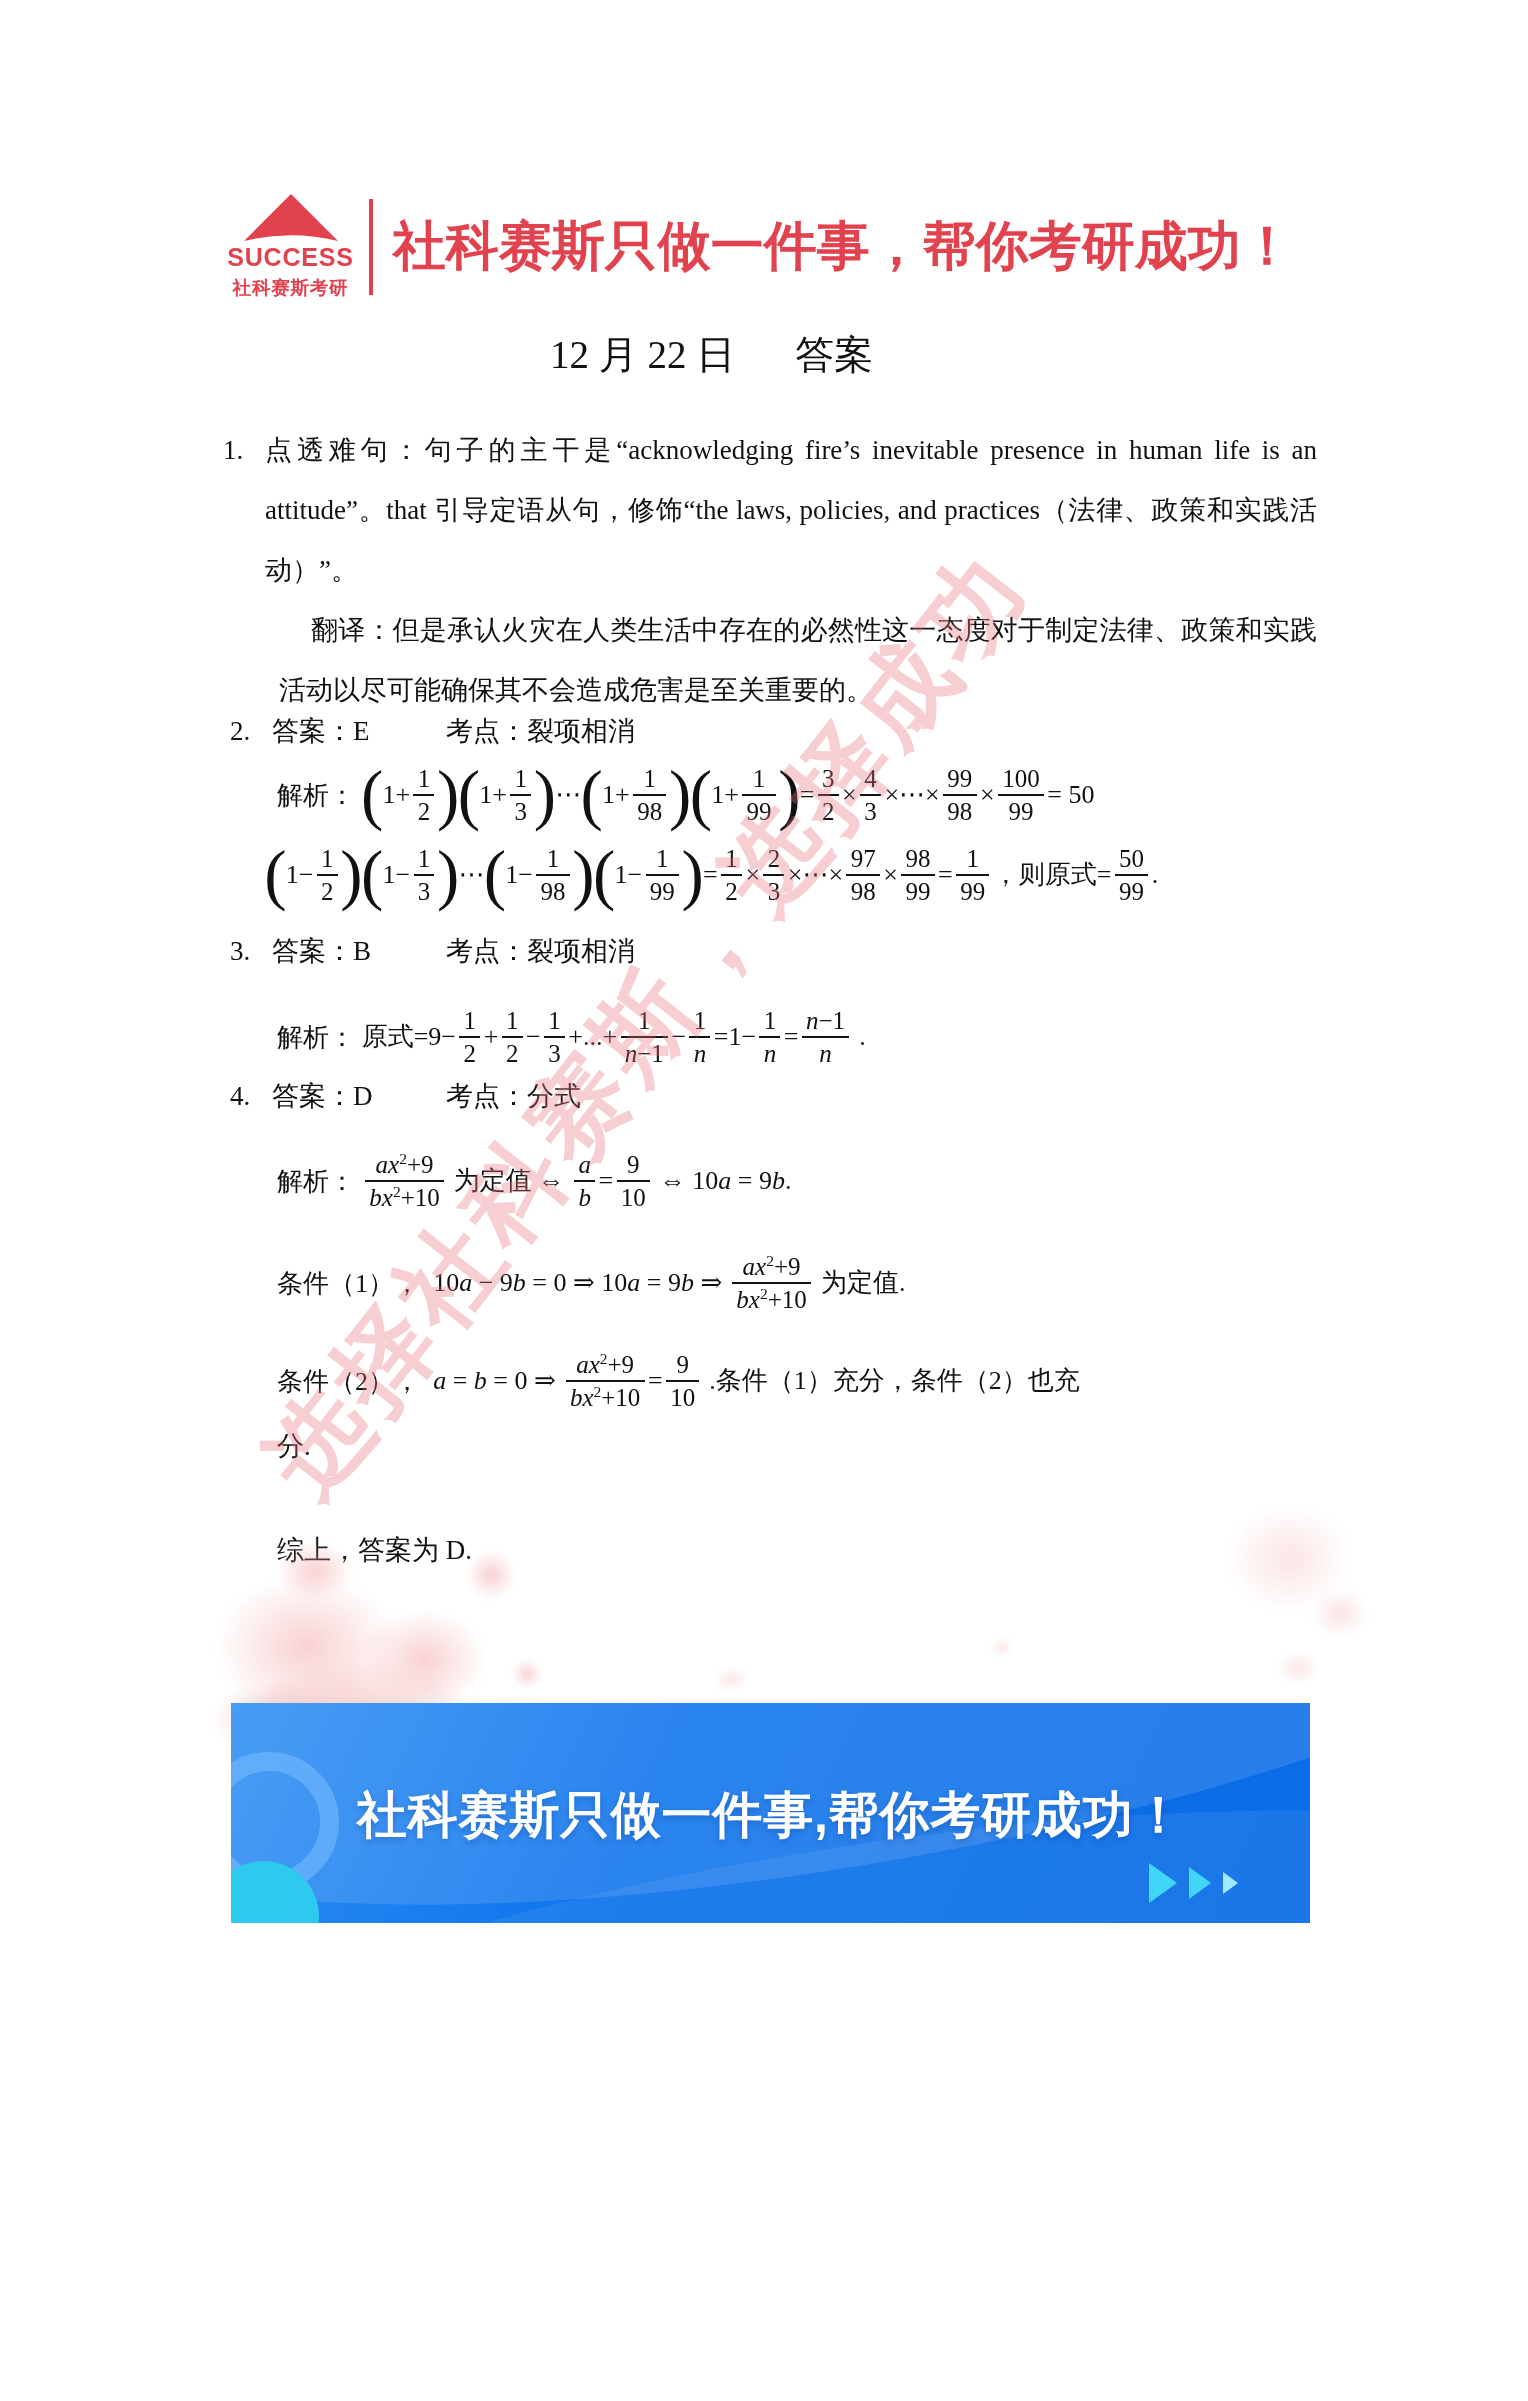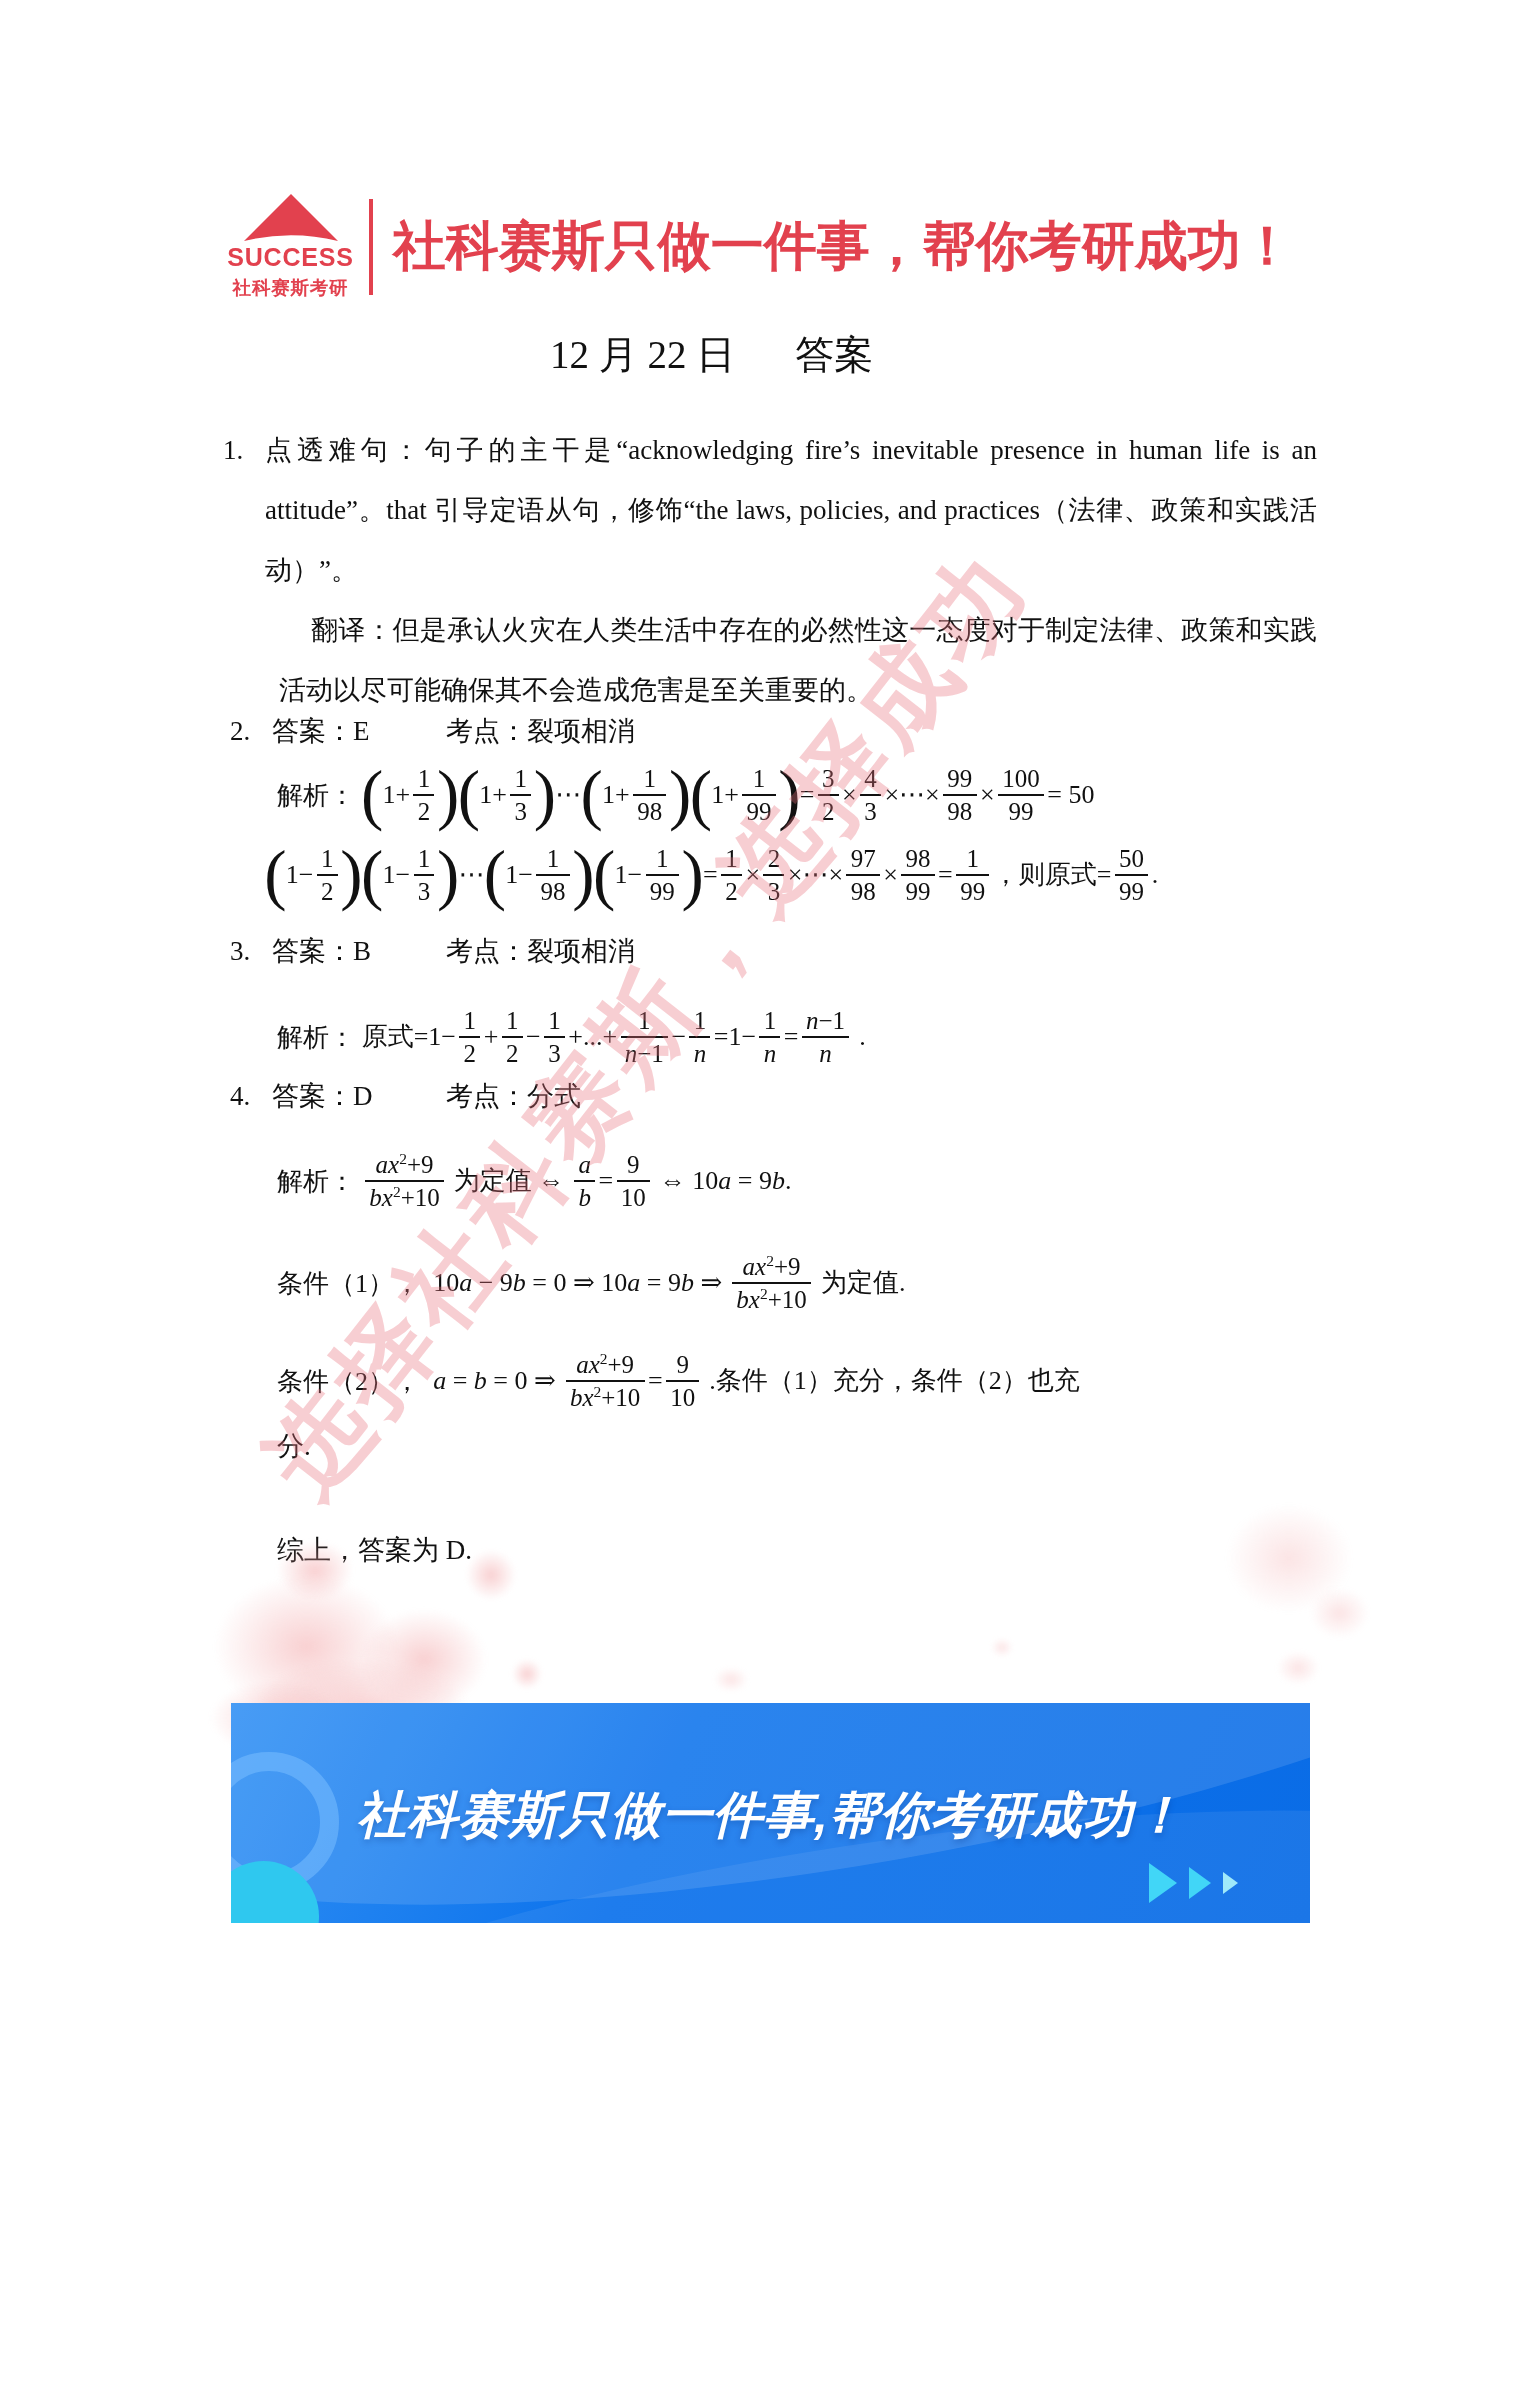--- a/index.html
+++ b/index.html
@@ -53,21 +53,21 @@
              color:rgba(233,112,122,0.34);white-space:nowrap;pointer-events:none;z-index:6;}
 
   
   .cloud{position:absolute;border-radius:50%;
          background:radial-gradient(closest-side,rgba(243,166,168,0.52),rgba(243,166,168,0));
          filter:blur(2.5px);pointer-events:none;}
   .cl-faint{background:radial-gradient(closest-side,rgba(243,166,168,0.30),rgba(243,166,168,0));}
 
   
   .banner{position:absolute;left:231px;top:1703px;width:1079px;height:220px;overflow:hidden;
-          background:linear-gradient(115deg,#2f8ff4 0%,#0d73ec 40%,#0a6ce6 100%);font-style:italic;}
+          background:linear-gradient(115deg,#2f8ff4 0%,#0d73ec 40%,#0a6ce6 100%);}
   .swoosh{position:absolute;border-radius:50%;}
   .s1{left:-185px;top:-244px;width:1638px;height:403px;background:rgba(255,255,255,0.12);transform:rotate(-10deg);}
   .s2{left:-101px;bottom:-277px;width:1554px;height:361px;background:rgba(255,255,255,0.07);transform:rotate(-8deg);}
   .ring{position:absolute;left:-32px;top:49px;width:102px;height:102px;border-radius:50%;
         border:19.3px solid rgba(120,190,255,0.55);}
   .cyan-circle{position:absolute;left:-23.5px;bottom:-49px;width:111px;height:111px;border-radius:50%;
                background:#2fc8ef;}
   .banner-text{position:absolute;left:0;right:0;top:79px;text-align:center;
                font-family:"Liberation Sans","DejaVu Sans",sans-serif;font-weight:900;font-size:50px;
                color:#ffffff;letter-spacing:0.8px;white-space:nowrap;
@@ -229,21 +229,21 @@
         <span class="mt">.</span>
       </span>
   </div>
 
   <div class="qrow" style="top:933px">
     <span class="qnum">3.</span><span class="qans">答案：B</span><span>考点：裂项相消</span>
   </div>
   <div class="fline" style="top:995px">
     <span class="flabel">解析：</span>
     <span class="fx">
-        <span class="mt">原式=1−</span>
+        <span class="mt">原式=9−</span>
         <span class="frac">
           <span class="num">1</span>
           <span class="den">2</span>
         </span>
         <span class="mt">+</span>
         <span class="frac">
           <span class="num">1</span>
           <span class="den">2</span>
         </span>
         <span class="mt">−</span>

